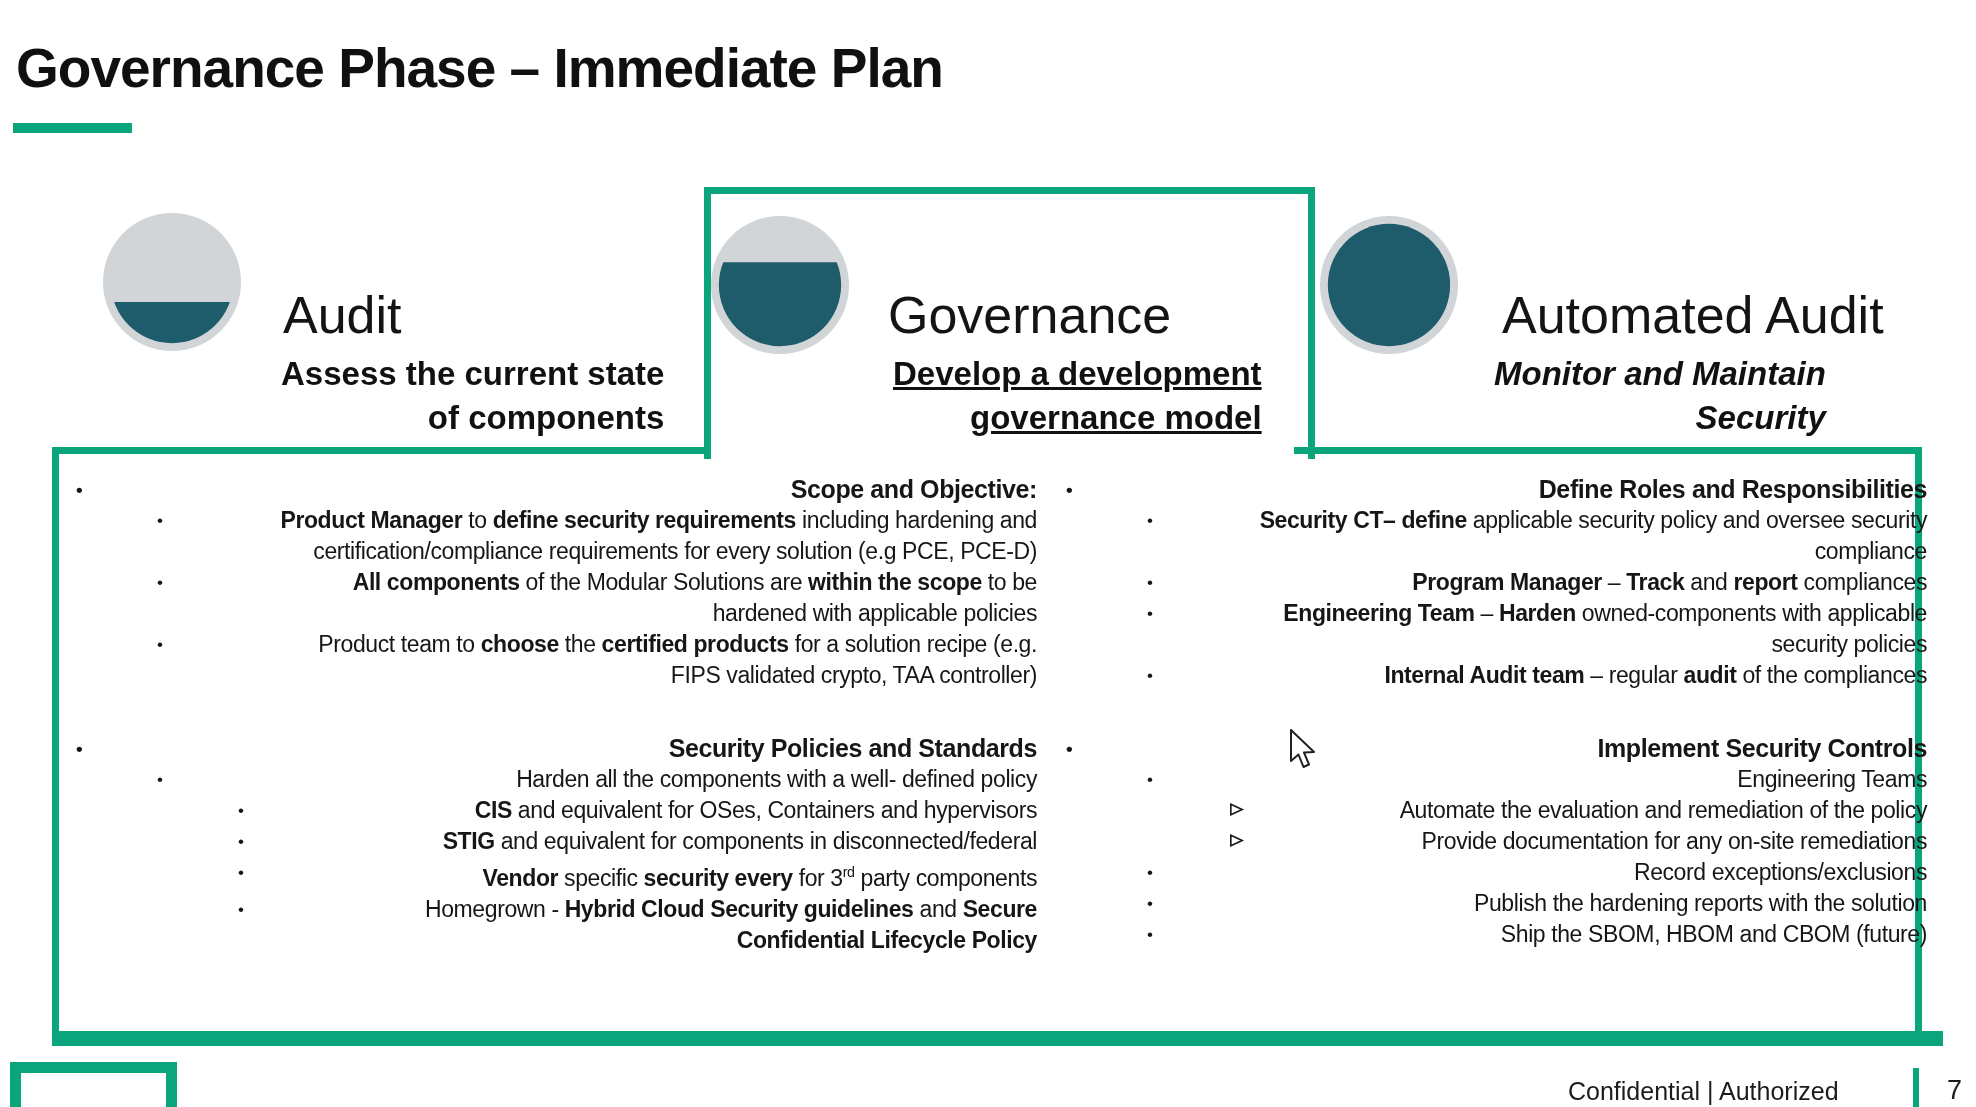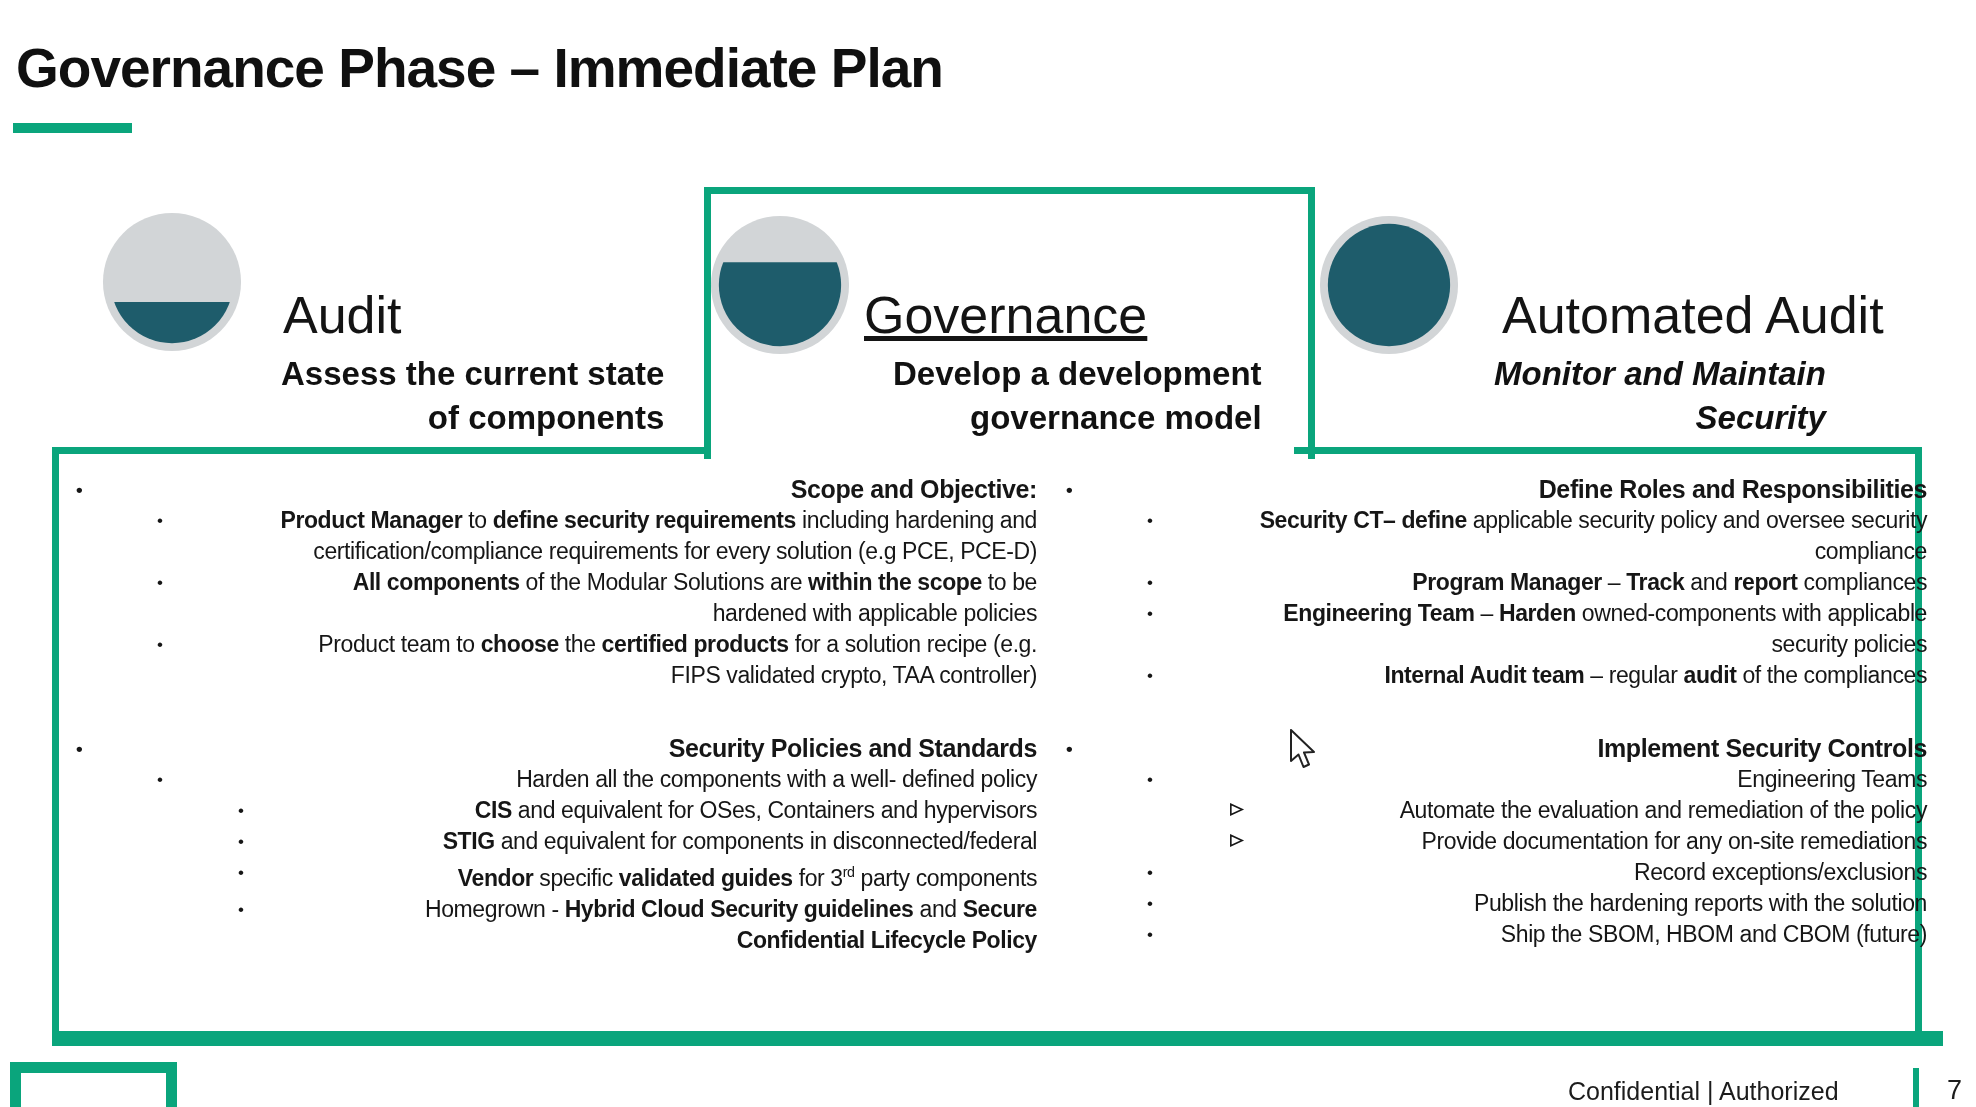--- a/index.html
+++ b/index.html
@@ -86,43 +86,43 @@
       <svg width="142" height="142" viewBox="0 0 144 144">
         <clipPath id="fillclip2">
           <rect x="0" y="0" width="144" height="144"></rect>
         </clipPath>
         <circle cx="72" cy="72" r="70" fill="#d2d5d7"></circle>
         <circle cx="72" cy="72" r="62" fill="#1e5c6b" clip-path="url(#fillclip2)"></circle>
       </svg>
     </div>
 
   <div class="phase-label" style="left:283px;">Audit</div>
-  <div class="phase-label" style="left:864px;text-decoration:underline;">Governance</div>
+  <div class="phase-label" style="left:888px;">Governance</div>
   <div class="phase-label" style="left:1502px;">Automated Audit</div>
 
   <div class="phase-sub" style="left:281px;">Assess the current state
 of components</div>
-  <div class="phase-sub" style="left:893px;">Develop a development
+  <div class="phase-sub" style="left:893px;text-decoration:underline;">Develop a development
 governance model</div>
   <div class="phase-sub" style="left:1494px;font-style:italic;">Monitor and Maintain
 Security</div>
 
   <div class="col col-left" id="col-left">
       <div class="section">
         <div class="row lvl1"><span class="bullet">•</span><span>Scope and Objective:</span></div>
         <div class="row lvl2"><span class="bullet">•</span><span><b>Product Manager</b><span> to </span><b>define security requirements</b><span> including hardening and</span><br><span>certification/compliance requirements for every solution (e.g PCE, PCE-D)</span></span></div>
         <div class="row lvl2"><span class="bullet">•</span><span><b>All components</b><span> of the Modular Solutions are </span><b>within the scope</b><span> to be</span><br><span>hardened with applicable policies</span></span></div>
         <div class="row lvl2"><span class="bullet">•</span><span><span>Product team to </span><b>choose</b><span> the </span><b>certified products</b><span> for a solution recipe (e.g.</span><br><span>FIPS validated crypto, TAA controller)</span></span></div>
       </div>
       <div class="section gap">
         <div class="row lvl1"><span class="bullet">•</span><span>Security Policies and Standards</span></div>
         <div class="row lvl2"><span class="bullet">•</span><span><span>Harden all the components with a well- defined policy</span></span></div>
         <div class="row lvl3"><span class="bullet">•</span><span><b>CIS</b><span> and equivalent for OSes, Containers and hypervisors</span></span></div>
         <div class="row lvl3"><span class="bullet">•</span><span><b>STIG</b><span> and equivalent for components in disconnected/federal</span></span></div>
-        <div class="row lvl3"><span class="bullet">•</span><span><b>Vendor</b><span> specific </span><b>validated guides</b><span> for 3</span><sup>rd</sup><span> party components</span></span></div>
+        <div class="row lvl3"><span class="bullet">•</span><span><b>Vendor</b><span> specific </span><b>security every</b><span> for 3</span><sup>rd</sup><span> party components</span></span></div>
         <div class="row lvl3"><span class="bullet">•</span><span><span>Homegrown - </span><b>Hybrid Cloud Security guidelines</b><span> and </span><b>Secure</b><br><b>Confidential Lifecycle Policy</b></span></div>
       </div>
     </div>
   <div class="col col-right" id="col-right">
       <div class="section">
         <div class="row lvl1"><span class="bullet">•</span><span>Define Roles and Responsibilities</span></div>
         <div class="row lvl2"><span class="bullet">•</span><span><b>Security CT– define</b><span> applicable security policy and oversee security</span><br><span>compliance</span></span></div>
         <div class="row lvl2"><span class="bullet">•</span><span><b>Program Manager</b><span> – </span><b>Track</b><span> and </span><b>report</b><span> compliances</span></span></div>
         <div class="row lvl2"><span class="bullet">•</span><span><b>Engineering Team</b><span> – </span><b>Harden</b><span> owned-components with applicable</span><br><span>security policies</span></span></div>
         <div class="row lvl2"><span class="bullet">•</span><span><b>Internal Audit team</b><span> – regular </span><b>audit</b><span> of the compliances</span></span></div>

